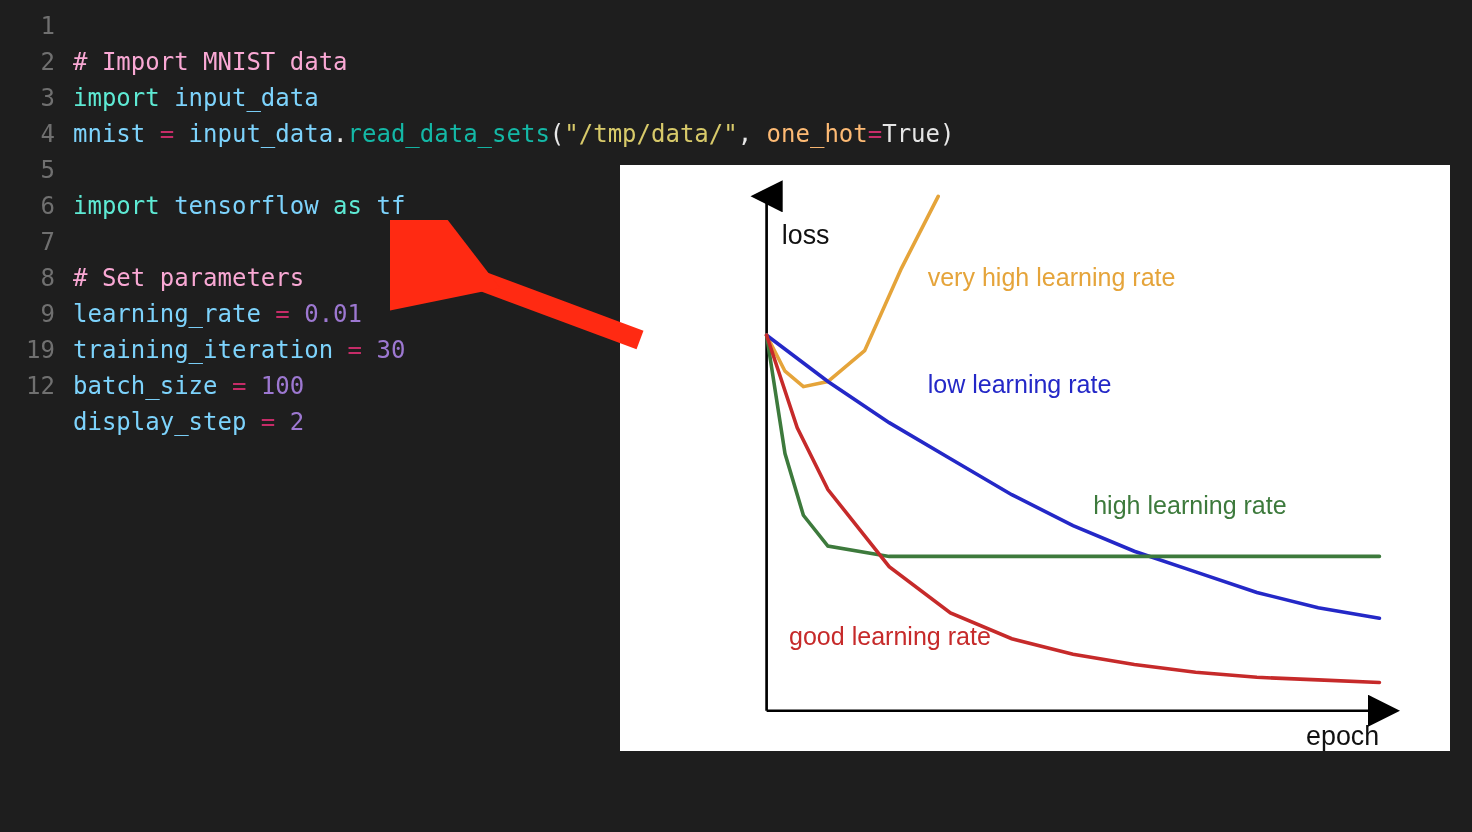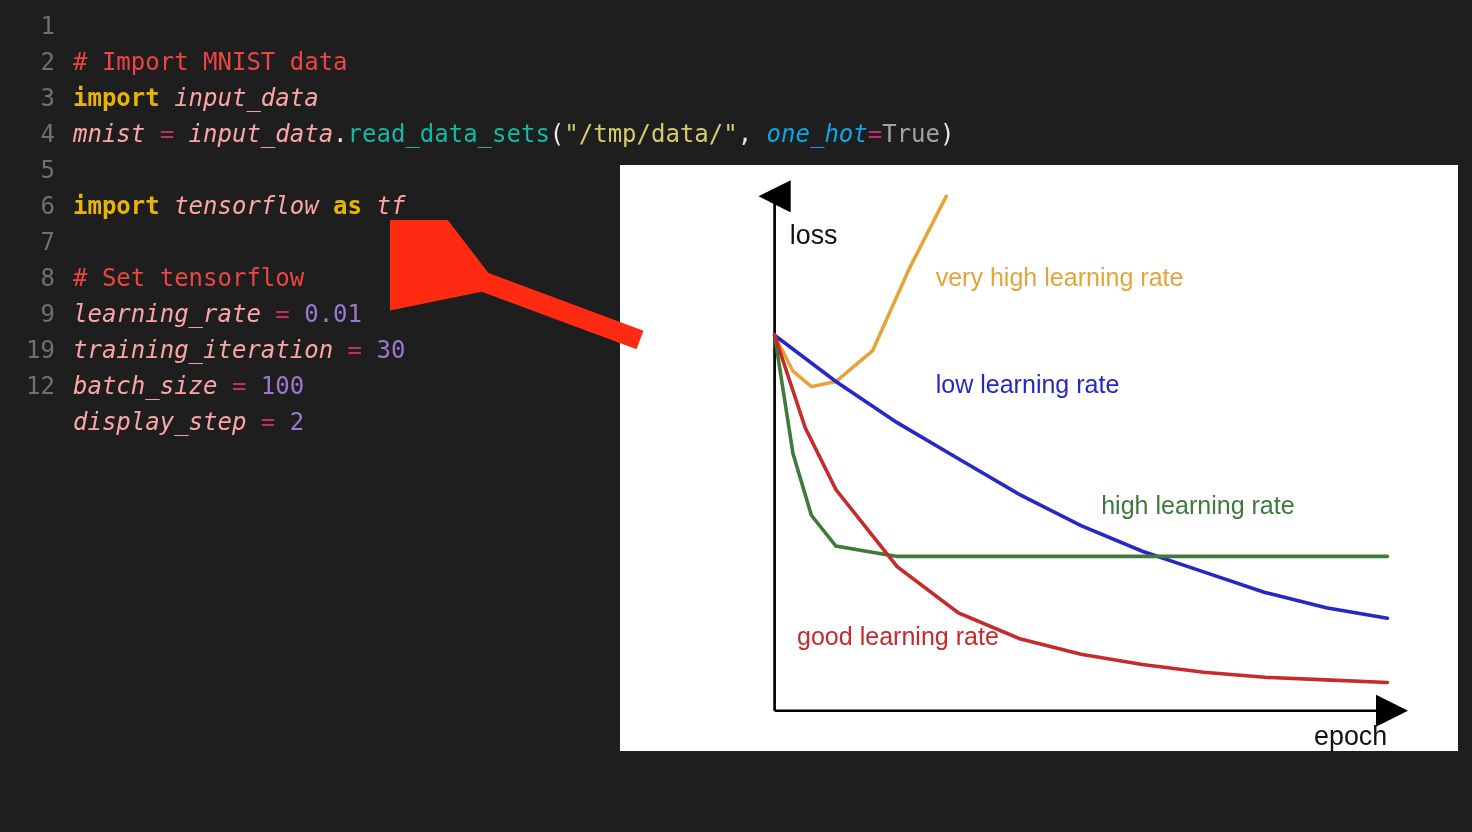--- a/index.html
+++ b/index.html
@@ -22,39 +22,38 @@
     color: #707070;
     font-size: 24px;
     line-height: 36px;
     user-select: none;
   }
   .code {
     font-size: 24px;
     line-height: 36px;
     white-space: pre;
   }
-  .c-comment { color: #ef4444; }
-  .c-keyword { color: #eab308; font-weight: 700; }
-  .c-ident   { color: #fca5a5; font-style: italic; }
+  .c-comment { color: #f9a8d4; }
+  .c-keyword { color: #5eead4; font-weight: 400; }
+  .c-ident   { color: #7dd3fc; }
   .c-op      { color: #c62c68; }
   .c-func    { color: #14b8a6; }
   .c-string  { color: #d8ca6a; }
-  .c-param   { color: #0ea5e9; font-style: italic; }
+  .c-param   { color: #fdba74; }
   .c-number  { color: #9d78d1; text-align: right; }
-  .c-true    { color: #a3a3a3; }
+  .c-true    { color: #e5e5e5; }
   .c-punct   { color: #e8e8e8; }
 
   .chart-panel {
     position: absolute;
     left: 620px;
     top: 165px;
     width: 830px;
     height: 586px;
     background: #ffffff;
-    padding-left: 8px;
   }
   .chart-panel svg {
     width: 100%;
     height: 100%;
   }
   .chart-label {
     font-family: "Helvetica Neue", Arial, sans-serif;
     font-size: 28px;
   }
   .axis-label {
@@ -89,21 +88,21 @@
     <div>19</div>
     <div>12</div>
   </div>
   <div class="code">
 <span><span class="c-comment"># Import MNIST data</span></span>
 <span><span class="c-keyword">import</span> <span class="c-ident">input_data</span></span>
 <span><span class="c-ident">mnist</span><span class="c-op"> = </span><span class="c-ident">input_data</span><span class="c-punct">.</span><span class="c-func">read_data_sets</span><span class="c-punct">(</span><span class="c-string">"/tmp/data/"</span><span class="c-punct">, </span><span class="c-param">one_hot</span><span class="c-op">=</span><span class="c-true">True</span><span class="c-punct">)</span></span>
 <span></span>
 <span><span class="c-keyword">import</span> <span class="c-ident">tensorflow</span> <span class="c-keyword">as</span> <span class="c-ident">tf</span></span>
 <span></span>
-<span><span class="c-comment"># Set tensorflow</span></span>
+<span><span class="c-comment"># Set parameters</span></span>
 <span><span class="c-ident">learning_rate</span><span class="c-op"> = </span><span class="c-number">0.01</span></span>
 <span><span class="c-ident">training_iteration</span><span class="c-op"> = </span><span class="c-number">30</span></span>
 <span><span class="c-ident">batch_size</span><span class="c-op"> = </span><span class="c-number">100</span></span>
 <span><span class="c-ident">display_step</span><span class="c-op"> = </span><span class="c-number">2</span></span>
   </div>
 </div>
 
 <div class="chart-panel">
   <svg viewBox="0 0 830 655">
     <defs>

